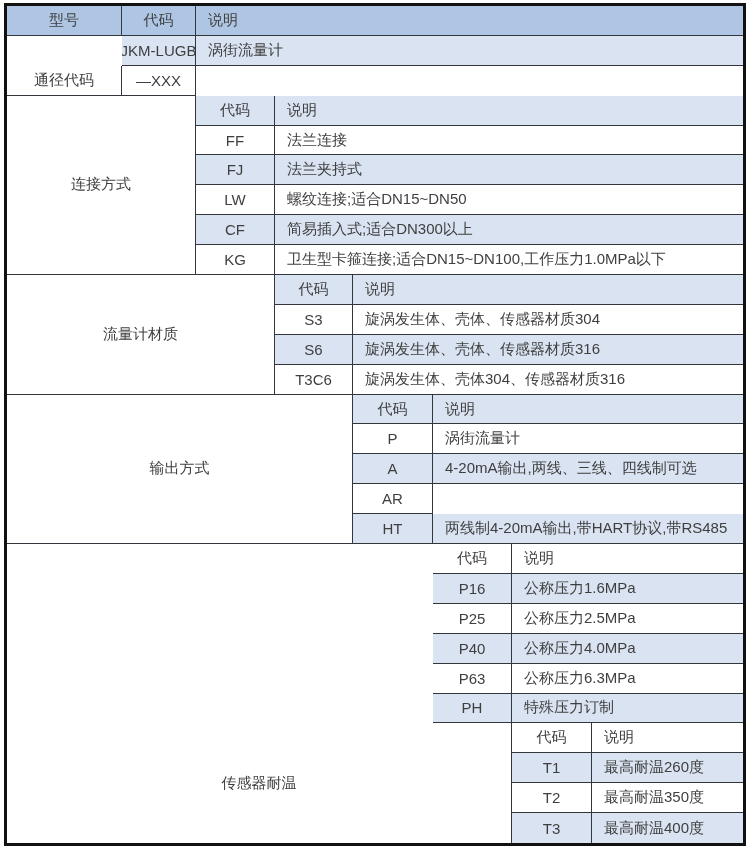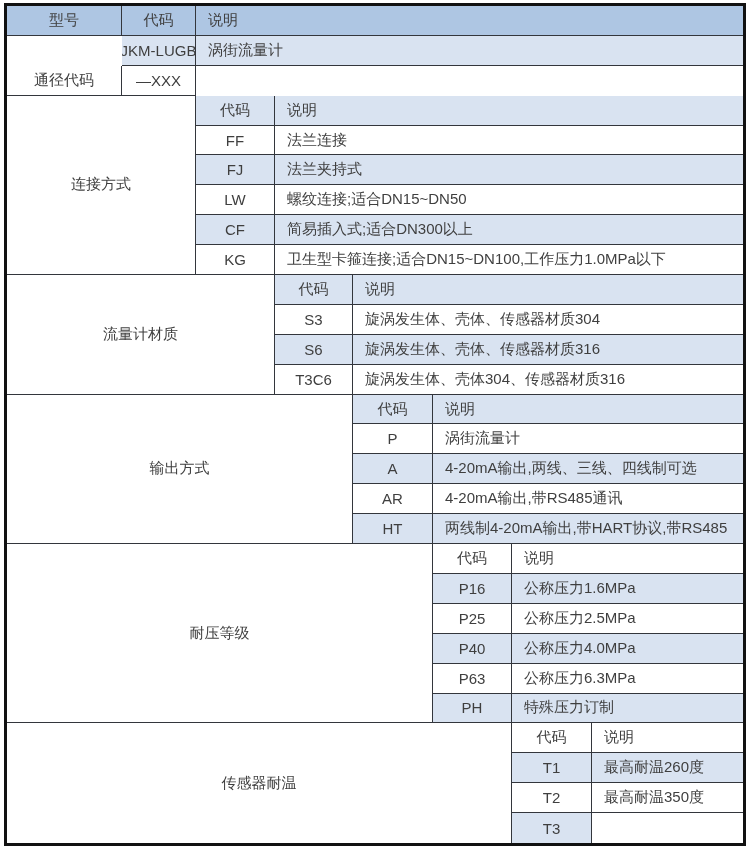--- a/index.html
+++ b/index.html
@@ -73,25 +73,23 @@
   <div class="cell l w no-br" style="grid-area:13/5/14/9">旋涡发生体、壳体304、传感器材质316</div>
 
   <div class="cell c w" style="grid-area:14/1/19/5">输出方式</div>
   <div class="cell c s" style="grid-area:14/5/15/6">代码</div>
   <div class="cell l s no-br" style="grid-area:14/6/15/9">说明</div>
   <div class="cell c w" style="grid-area:15/5/16/6">P</div>
   <div class="cell l w no-br" style="grid-area:15/6/16/9">涡街流量计</div>
   <div class="cell c s" style="grid-area:16/5/17/6">A</div>
   <div class="cell l s no-br" style="grid-area:16/6/17/9">4-20mA输出,两线、三线、四线制可选</div>
   <div class="cell c w" style="grid-area:17/5/18/6">AR</div>
-  <div class="cell l w no-br" style="grid-area:17/6/18/9">4-20mA输出,带RS485通讯</div>
   <div class="cell c s" style="grid-area:18/5/19/6">HT</div>
   <div class="cell l s no-br" style="grid-area:18/6/19/9">两线制4-20mA输出,带HART协议,带RS485</div>
 
-  <div class="cell c w" style="grid-area:19/1/25/6">耐压等级</div>
   <div class="cell c w" style="grid-area:19/6/20/7">代码</div>
   <div class="cell l w no-br" style="grid-area:19/7/20/9">说明</div>
   <div class="cell c s" style="grid-area:20/6/21/7">P16</div>
   <div class="cell l s no-br" style="grid-area:20/7/21/9">公称压力1.6MPa</div>
   <div class="cell c w" style="grid-area:21/6/22/7">P25</div>
   <div class="cell l w no-br" style="grid-area:21/7/22/9">公称压力2.5MPa</div>
   <div class="cell c s" style="grid-area:22/6/23/7">P40</div>
   <div class="cell l s no-br" style="grid-area:22/7/23/9">公称压力4.0MPa</div>
   <div class="cell c w" style="grid-area:23/6/24/7">P63</div>
   <div class="cell l w no-br" style="grid-area:23/7/24/9">公称压力6.3MPa</div>
@@ -99,14 +97,15 @@
   <div class="cell l s no-br" style="grid-area:24/7/25/9">特殊压力订制</div>
 
   <div class="cell c w no-bb" style="grid-area:25/1/29/7">传感器耐温</div>
   <div class="cell c w" style="grid-area:25/7/26/8">代码</div>
   <div class="cell l w no-br" style="grid-area:25/8/26/9">说明</div>
   <div class="cell c s" style="grid-area:26/7/27/8">T1</div>
   <div class="cell l s no-br" style="grid-area:26/8/27/9">最高耐温260度</div>
   <div class="cell c w" style="grid-area:27/7/28/8">T2</div>
   <div class="cell l w no-br" style="grid-area:27/8/28/9">最高耐温350度</div>
   <div class="cell c s no-bb" style="grid-area:28/7/29/8">T3</div>
+  <div class="cell l s no-br no-bb" style="grid-area:28/8/29/9">最高耐温400度</div>
 
 </div>
 
 </body></html>

